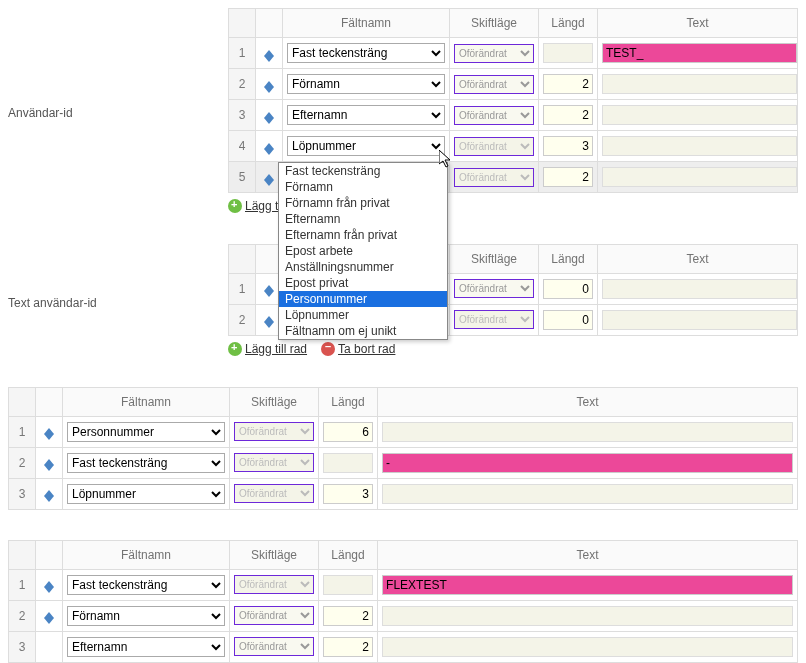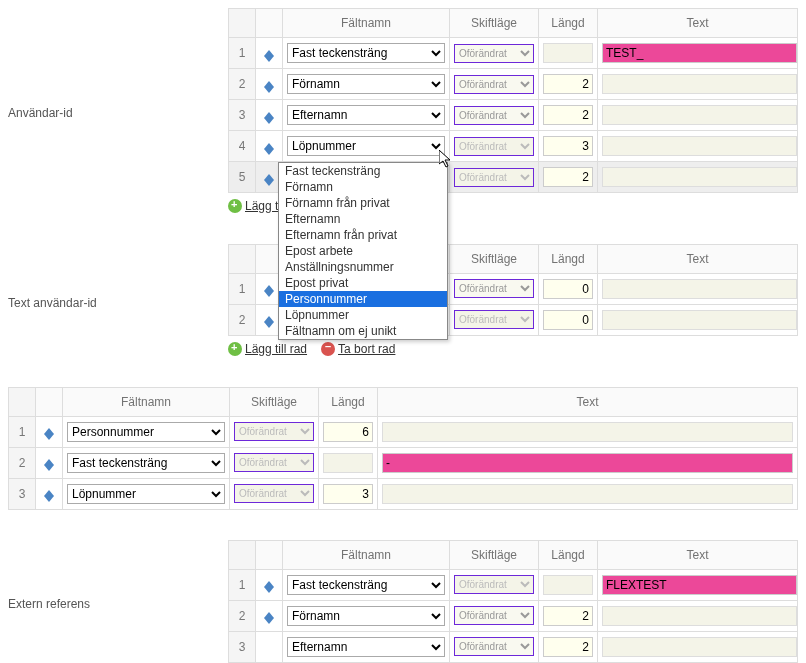--- a/index.html
+++ b/index.html
@@ -411,21 +411,20 @@
                 <td class="col-len"><input class="len " value="3" style=""></td>
                 <td class="col-text"><input class="txt readonly" value="" style=""></td>
               </tr>
             </tbody>
           </table>
         </div>
       </div>
     </div>
     <div class="section">
       <div class="section-row">
-        <div class="section-label">Extern referens</div>
         <div class="content">
           <table>
             <thead>
               <tr>
                 <th class="col-num"></th>
                 <th class="col-sort"></th>
                 <th class="col-field">Fältnamn</th>
                 <th class="col-case">Skiftläge</th>
                 <th class="col-len">Längd</th>
                 <th class="col-text">Text</th>

